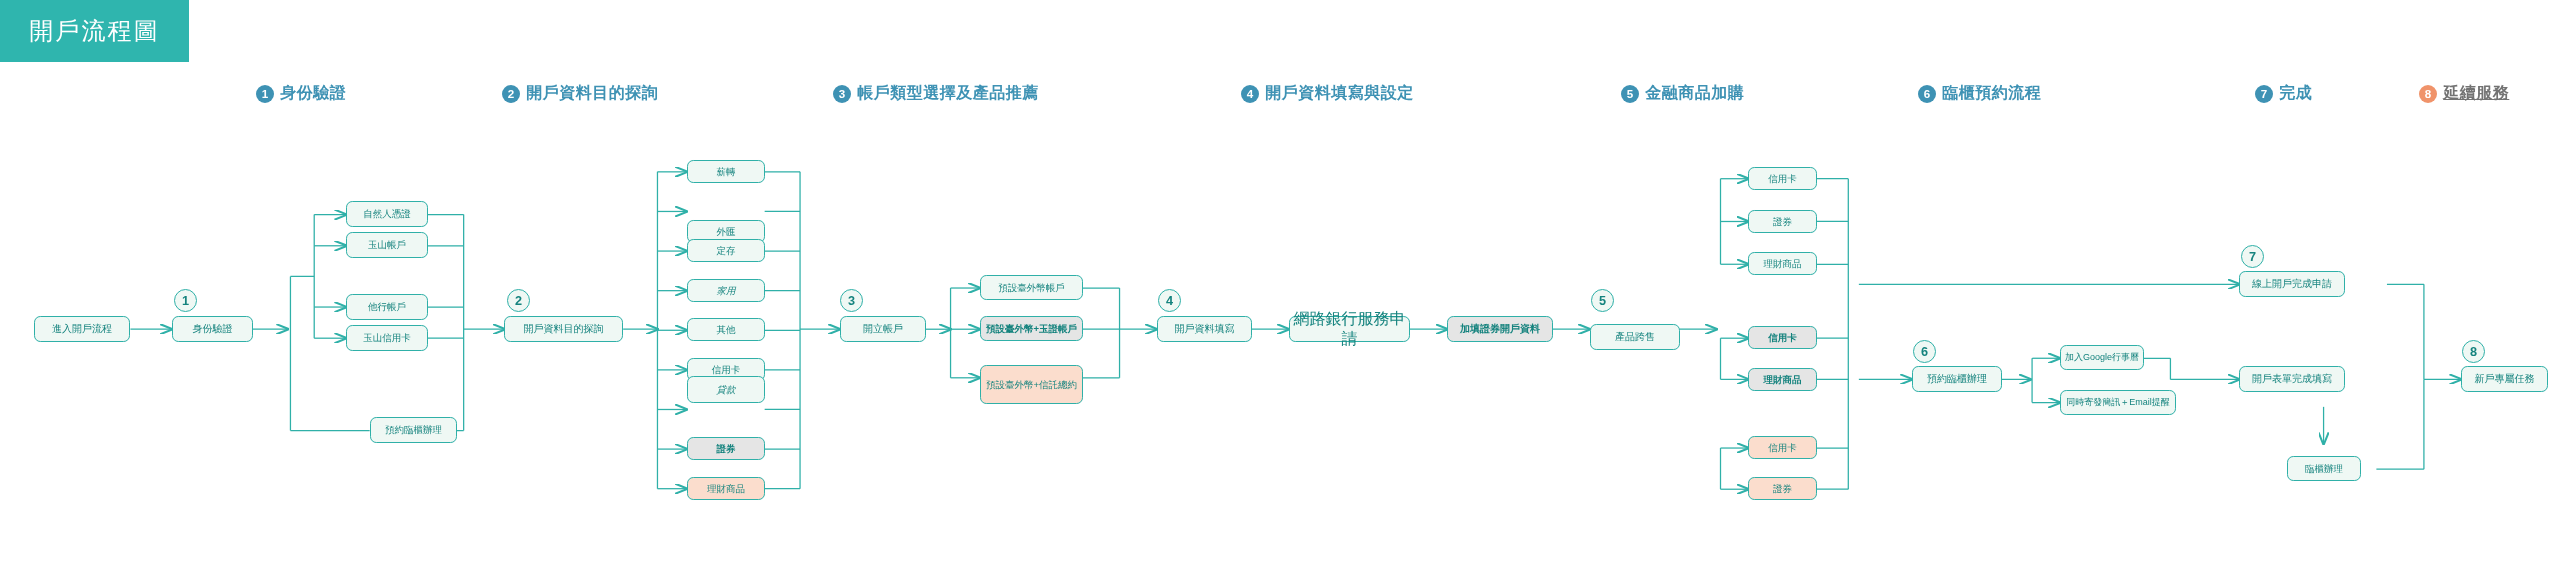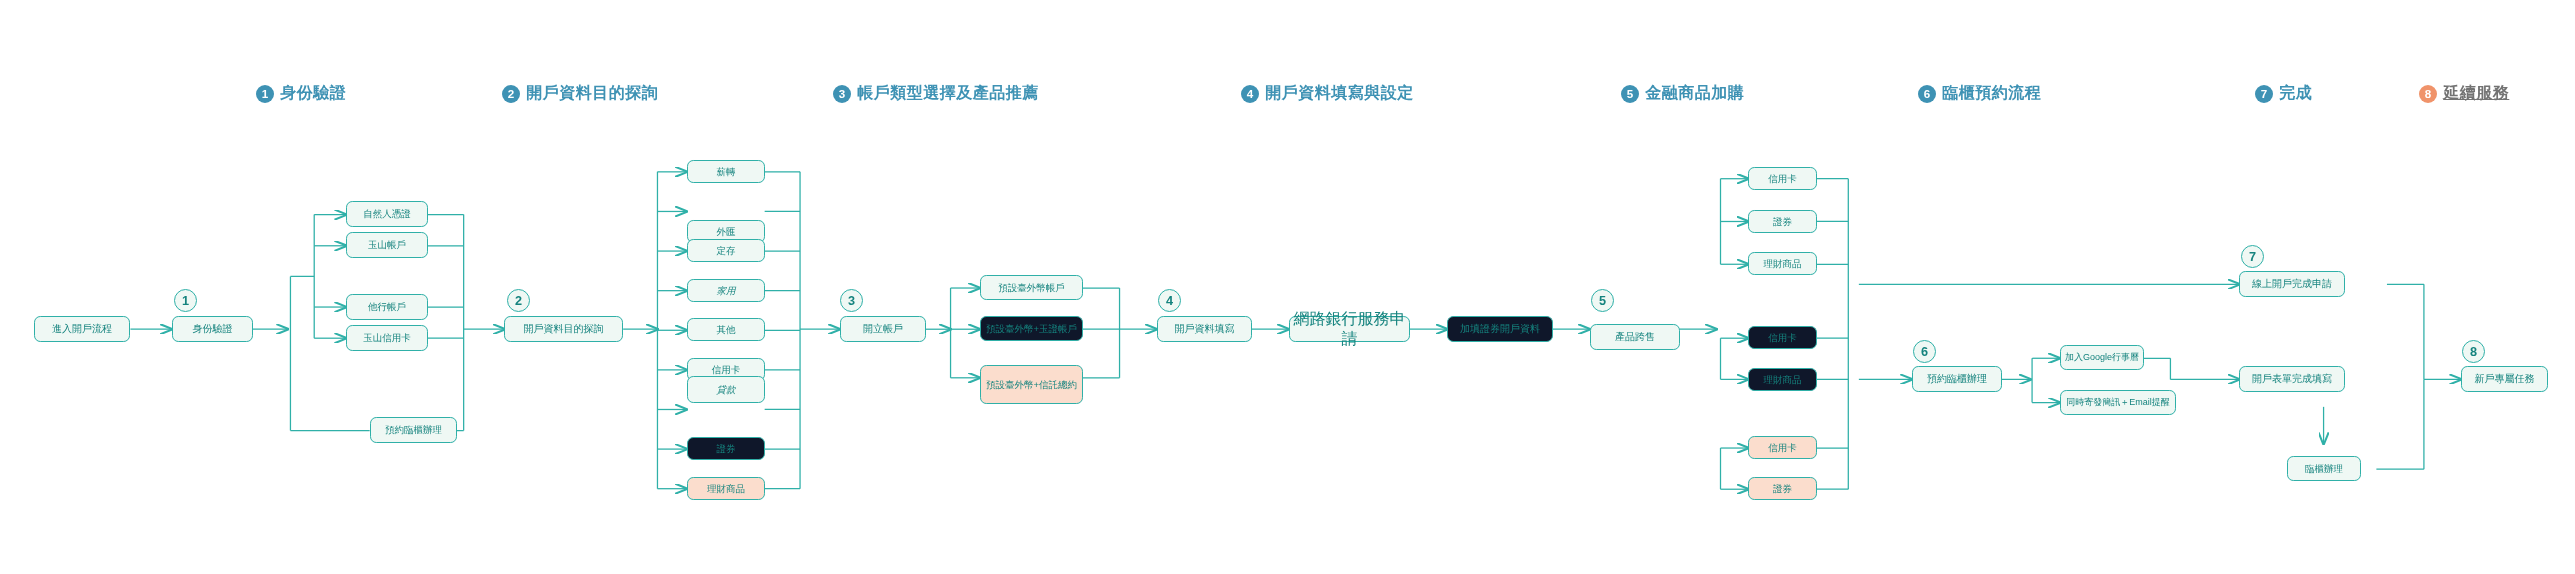--- a/index.html
+++ b/index.html
@@ -17,35 +17,38 @@
   .sec .num{width:18px;height:18px;border-radius:50%;background:#3E92B4;color:#fff;
     display:flex;align-items:center;justify-content:center;font-size:11.6px;font-weight:700;flex:0 0 auto;}
   .sec .txt{color:#3E92B4;font-size:16px;font-weight:700;letter-spacing:0.5px;}
   .sec.alt .num{background:#F0936A;}
   .sec.alt .txt{color:#737373;text-decoration:underline;}
 
   
   .node{position:absolute;box-sizing:border-box;border:1.3px solid #2FB0A8;border-radius:6.3px;
     background:#EFF8F4;color:#15837E;display:flex;align-items:center;justify-content:center;
     text-align:center;line-height:1.25;padding:1.1px 3.2px;font-weight:500;}
-  .node.yellow{background:#0f172a;}
+  .node.yellow{background:#e5e5e5;font-weight:bold;}
   .node.peach{background:#FBDDCD;}
 
   
   .stepcir{position:absolute;width:21px;height:21px;border-radius:50%;
     border:1.3px solid #2FB0A8;background:#EFF8F4;color:#15837E;
     display:flex;align-items:center;justify-content:center;font-size:12.7px;font-weight:700;}
 
   svg.wires{position:absolute;left:0;top:0;width:2576px;height:575px;pointer-events:none;}
 </style>
 </head>
 <body>
 
 <div id="stage">
 
+  <div class="banner">
+    <div class="banner-title">開戶流程圖</div>
+  </div>
 
   <div class="sec" style="left:256px;top:83px;">
     <span class="num">1</span>
     <span class="txt">身份驗證</span>
   </div>
   <div class="sec" style="left:502px;top:83px;">
     <span class="num">2</span>
     <span class="txt">開戶資料目的探詢</span>
   </div>
   <div class="sec" style="left:833px;top:83px;">

